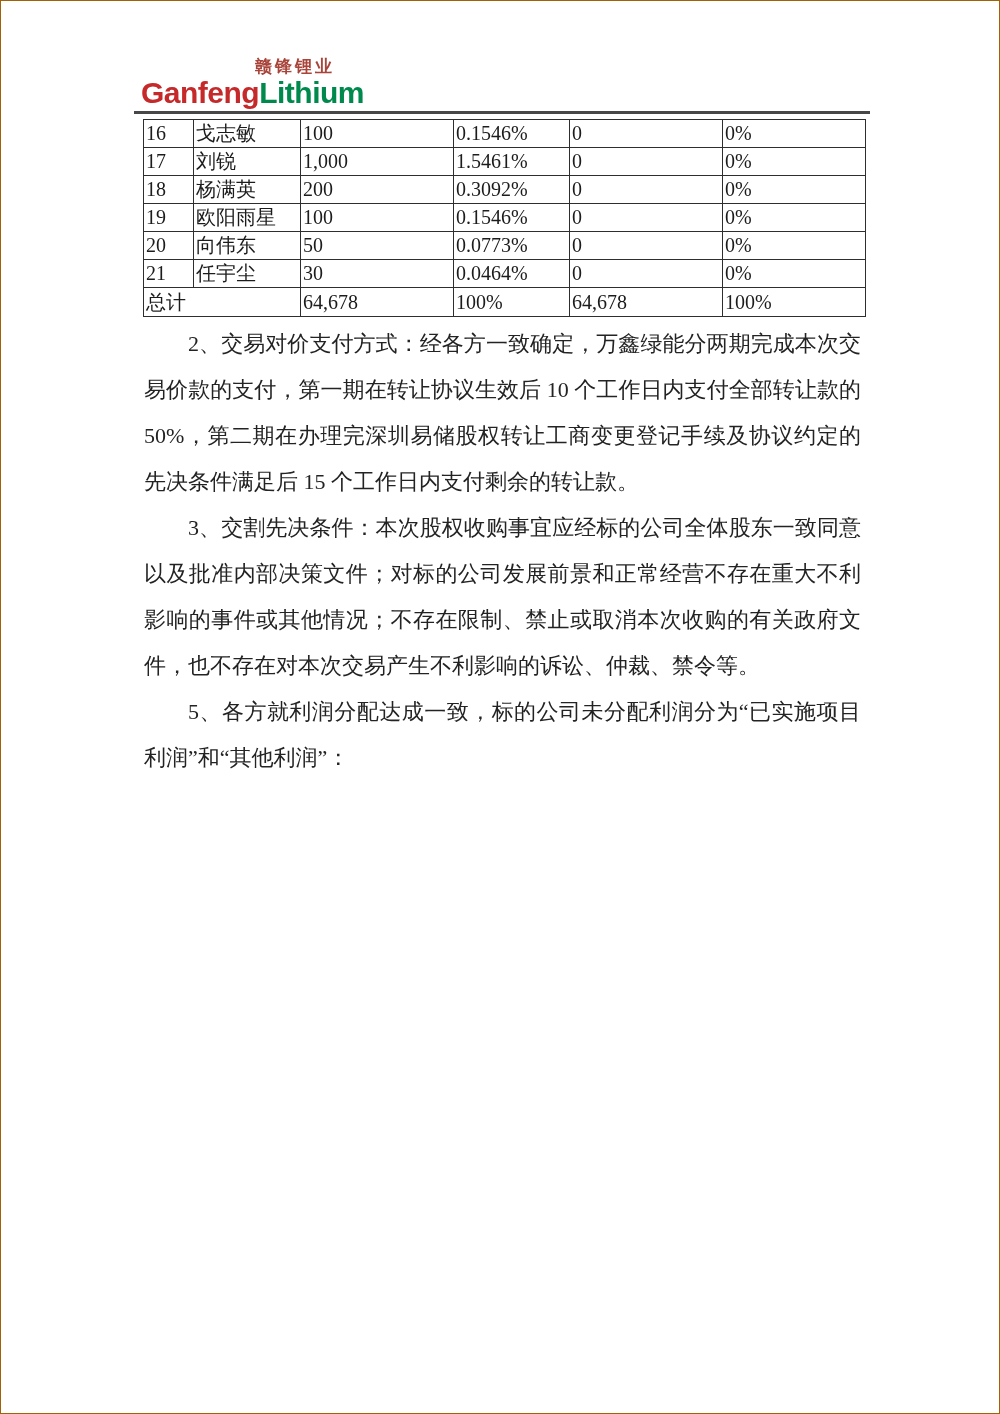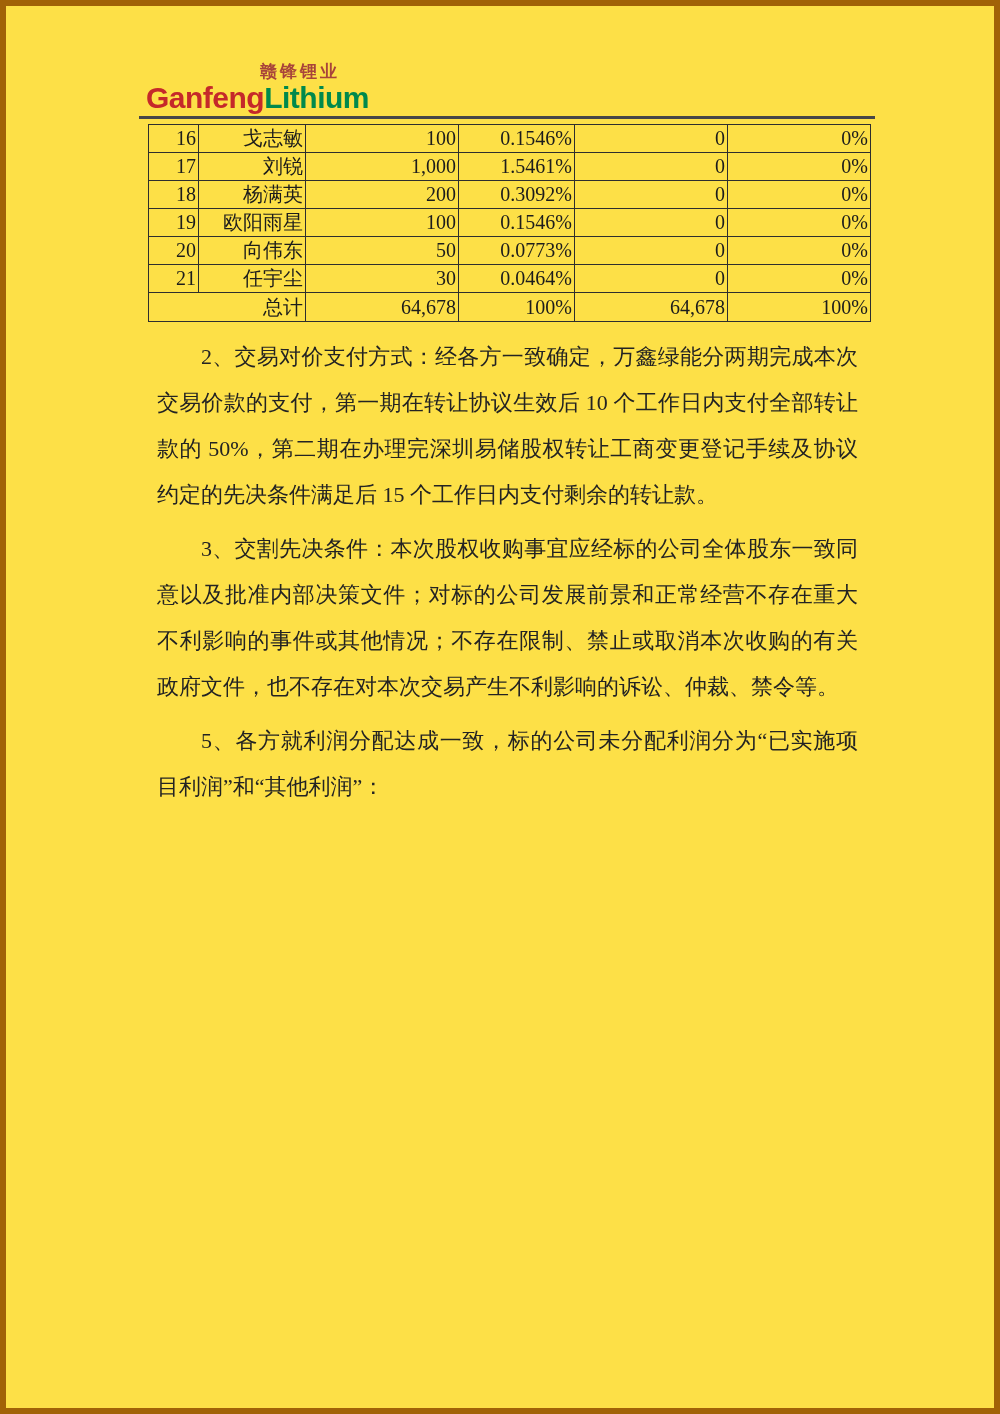--- a/index.html
+++ b/index.html
@@ -4,23 +4,23 @@
 <style>
   html,body{margin:0;padding:0;}
   body{
     width:1000px;height:1414px;
     background:#e9e9e9;
     font-family:"Liberation Serif","DejaVu Serif",serif;
   }
   .page{
     position:relative;
     width:1000px;height:1414px;
-    background:#fde047;
+    background:#ffffff;
     box-sizing:border-box;
-    border:6px solid #a16207;
+    border:1px solid #a16207;
     overflow:hidden;
     color:#222;
   }
   
   .logo{position:absolute;top:56px;left:140px;}
   .logo-cn{
     margin-left:114px;
     font-family:"Liberation Sans","DejaVu Sans",sans-serif;
     font-size:17px;font-weight:bold;letter-spacing:3px;
     color:#a8443a;line-height:20px;
@@ -36,32 +36,32 @@
     border-top:3px solid #474747;
   }
   
   .table-wrap{position:absolute;top:118px;left:142px;width:722px;}
   table{
     border-collapse:collapse;width:100%;table-layout:fixed;
     font-size:20px;color:#1c1c1c;
   }
   td{
     border:1.5px solid #2e2e2e;
-    text-align:right;vertical-align:middle;
+    text-align:left;vertical-align:middle;
     height:26px;padding:0 2px;
     overflow:hidden;white-space:nowrap;
   }
   tr.total td{font-weight:normal;height:28px;}
   
   .content{
     position:absolute;top:320px;left:143px;width:717px;
     font-size:22px;line-height:46px;
     text-align:justify;color:#232323;
   }
-  .content p{margin:8px;text-indent:44px;}
+  .content p{margin:0;text-indent:44px;}
 </style>
 </head>
 <body>
 
 <div class="page">
 
   <div class="logo">
     <div class="logo-cn">赣锋锂业</div>
     <div class="logo-en"><span class="red">Ganfeng</span><span class="green">Lithium</span></div>
   </div>

